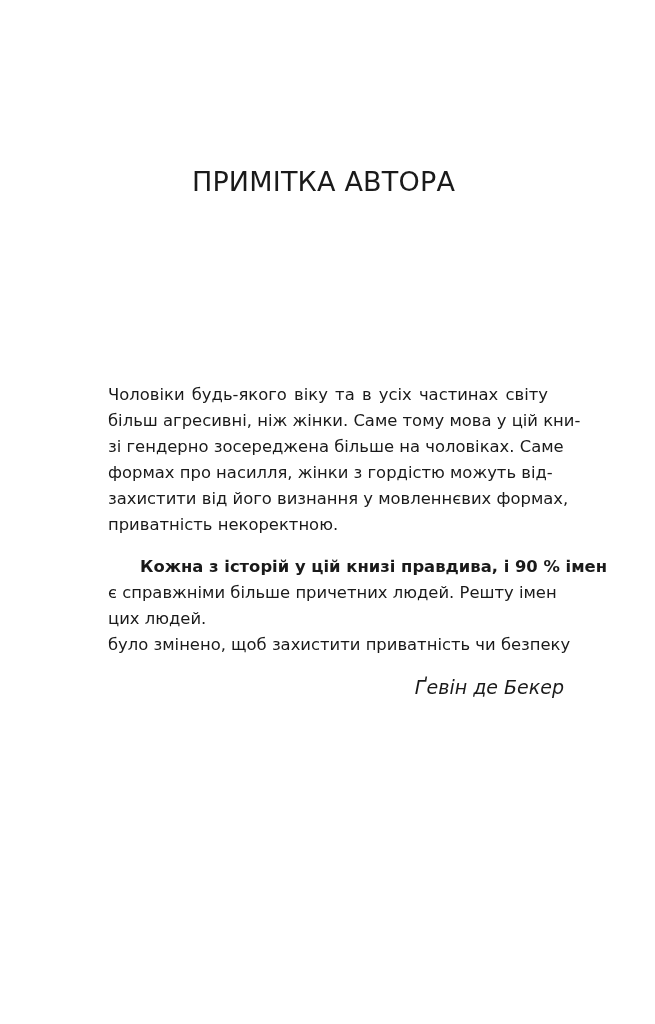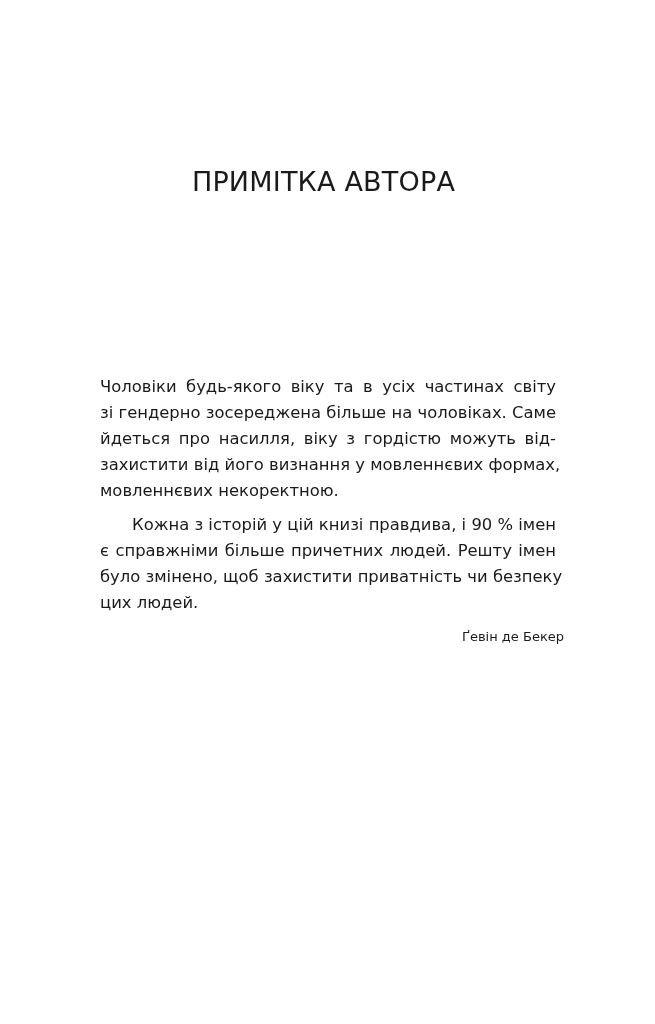--- a/index.html
+++ b/index.html
@@ -29,59 +29,62 @@
     }
     .body-text {
       position: absolute;
       top: 366px;
       left: 92px;
       width: 472px;
       font-size: 16.4px;
       line-height: 26px;
     }
     .para {
-      margin: 8px;
+      margin: 16px;
       text-align: justify;
       text-align-last: left;
       hyphens: manual;
     }
     .line {
       display: block;
       text-align: justify;
       text-align-last: justify;
       white-space: nowrap;
       height: 26px;
     }
     .line.last {
       text-align-last: left;
     }
     .line.first-indent {
       padding-left: 32px;
+      font-weight: bold;
     }
     .signature {
       display: block;
       text-align: right;
-      font-size: 13px;
+      font-style: italic;
+      font-size: 19px;
       line-height: 26px;
       margin-top: 0px;
     }
   </style>
 </head>
 <body>
 
 <h1 class="page-title">ПРИМІТКА АВТОРА</h1>
 
 <div class="body-text">
   <div class="para">
     <span class="line">Чоловіки будь-якого віку та в усіх частинах світу</span>
+    <span class="line">більш агресивні, ніж жінки. Саме тому мова у цій кни-</span>
     <span class="line">зі гендерно зосереджена більше на чоловіках. Саме</span>
-    <span class="line">йдеться про насилля, віку з гордістю можуть від-</span>
+    <span class="line">формах про насилля, жінки з гордістю можуть від-</span>
     <span class="line">захистити від його визнання у мовленнєвих формах,</span>
-    <span class="line last">мовленнєвих некоректною.</span>
+    <span class="line last">приватність некоректною.</span>
   </div>
   <div class="para">
     <span class="line first-indent">Кожна з історій у цій книзі правдива, і 90 % імен</span>
     <span class="line">є справжніми більше причетних людей. Решту імен</span>
+    <span class="line last">цих людей.</span>
     <span class="line">було змінено, щоб захистити приватність чи безпеку</span>
-    <span class="line last">цих людей.</span>
   </div>
   <span class="signature">Ґевін де Бекер</span>
 </div>
 
 </body></html>

